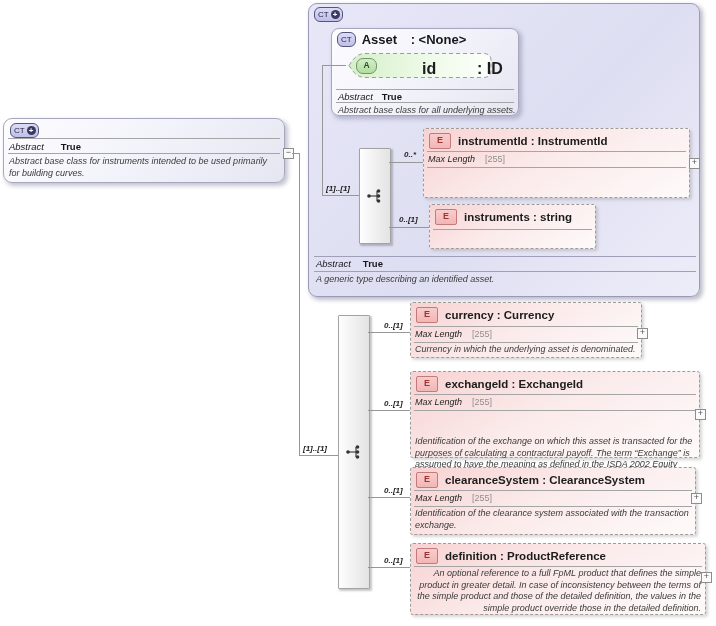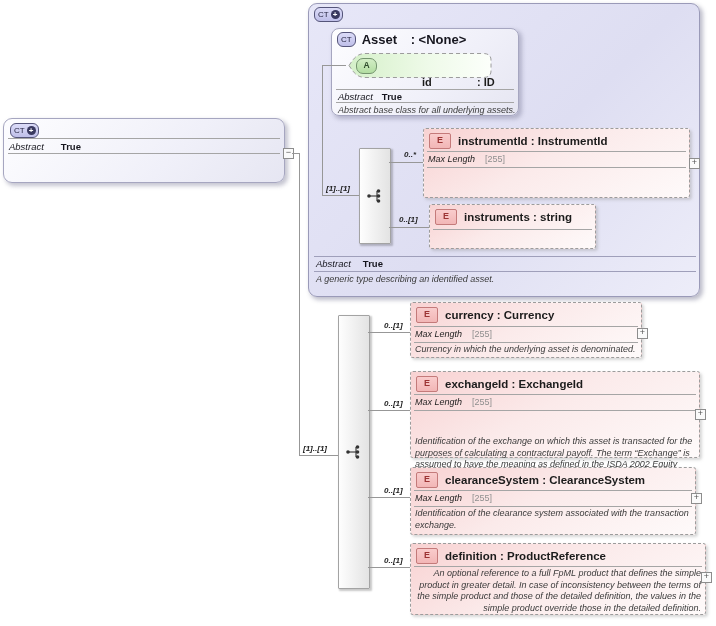--- a/index.html
+++ b/index.html
@@ -51,41 +51,42 @@
   .hl{position:absolute;height:1px;background:#979797;}
   .vl{position:absolute;width:1px;background:#979797;}
   .card{position:absolute;font-size:8px;font-weight:bold;font-style:italic;color:#222;white-space:nowrap;}
   .seq-box{position:absolute;border:1px solid #a3a3a3;border-radius:1px;
            background:linear-gradient(to right,#fefefe,#e3e3e3);
            box-shadow:1.5px 1.5px 2px rgba(0,0,0,.22);display:flex;align-items:center;justify-content:center;}
   .pm-box{position:absolute;width:9px;height:9px;border:1px solid #8d8d8d;background:#fafafa;
           color:#555;font-size:9px;line-height:7px;text-align:center;cursor:pointer;}
   .attr-wrap{position:absolute;}
   .attr-wrap svg{position:absolute;left:0;top:0;}
-  .attr-txt{position:absolute;top:24px;font-weight:bold;font-size:11px;color:#1c1c1c;white-space:nowrap;padding-left:40px;}
+  .attr-txt{position:absolute;top:8px;font-weight:bold;font-size:16px;color:#1c1c1c;white-space:nowrap;padding-left:40px;}
   .name-col{display:inline-block;}
 </style>
 </head>
 <body>
 
 <div id="canvas">
 
   <div class="abs ct-light" style="left:3px;top:118px;width:282px;height:65px;">
     <div class="hdr" style="left:6px;top:4px;">
       <span class="ct-badge">
           <span class="ct-txt">CT</span>
           <span class="plus-circ">+</span>
         </span>
     </div>
     <div class="sep" style="left:4px;right:4px;top:19px;"></div>
     <div class="ab-row" style="left:5px;top:22px;">
       <span class="lbl">Abstract</span>
       <span class="val" style="margin-left:17px;">True</span>
     </div>
     <div class="sep" style="left:4px;right:4px;top:34px;"></div>
+    <div class="anno" style="left:5px;top:37px;right:4px;">Abstract base class for instruments intended to be used primarily for building curves.</div>
   </div>
   <div class="pm-box" style="left:283px;top:148px;">−</div>
 
   <div class="abs ct-outer" style="left:308px;top:3px;width:392px;height:294px;">
     <div class="hdr hdr2" style="left:5px;top:3px;">
       <span class="ct-badge">
           <span class="ct-txt">CT</span>
           <span class="plus-circ">+</span>
         </span>
     </div>

